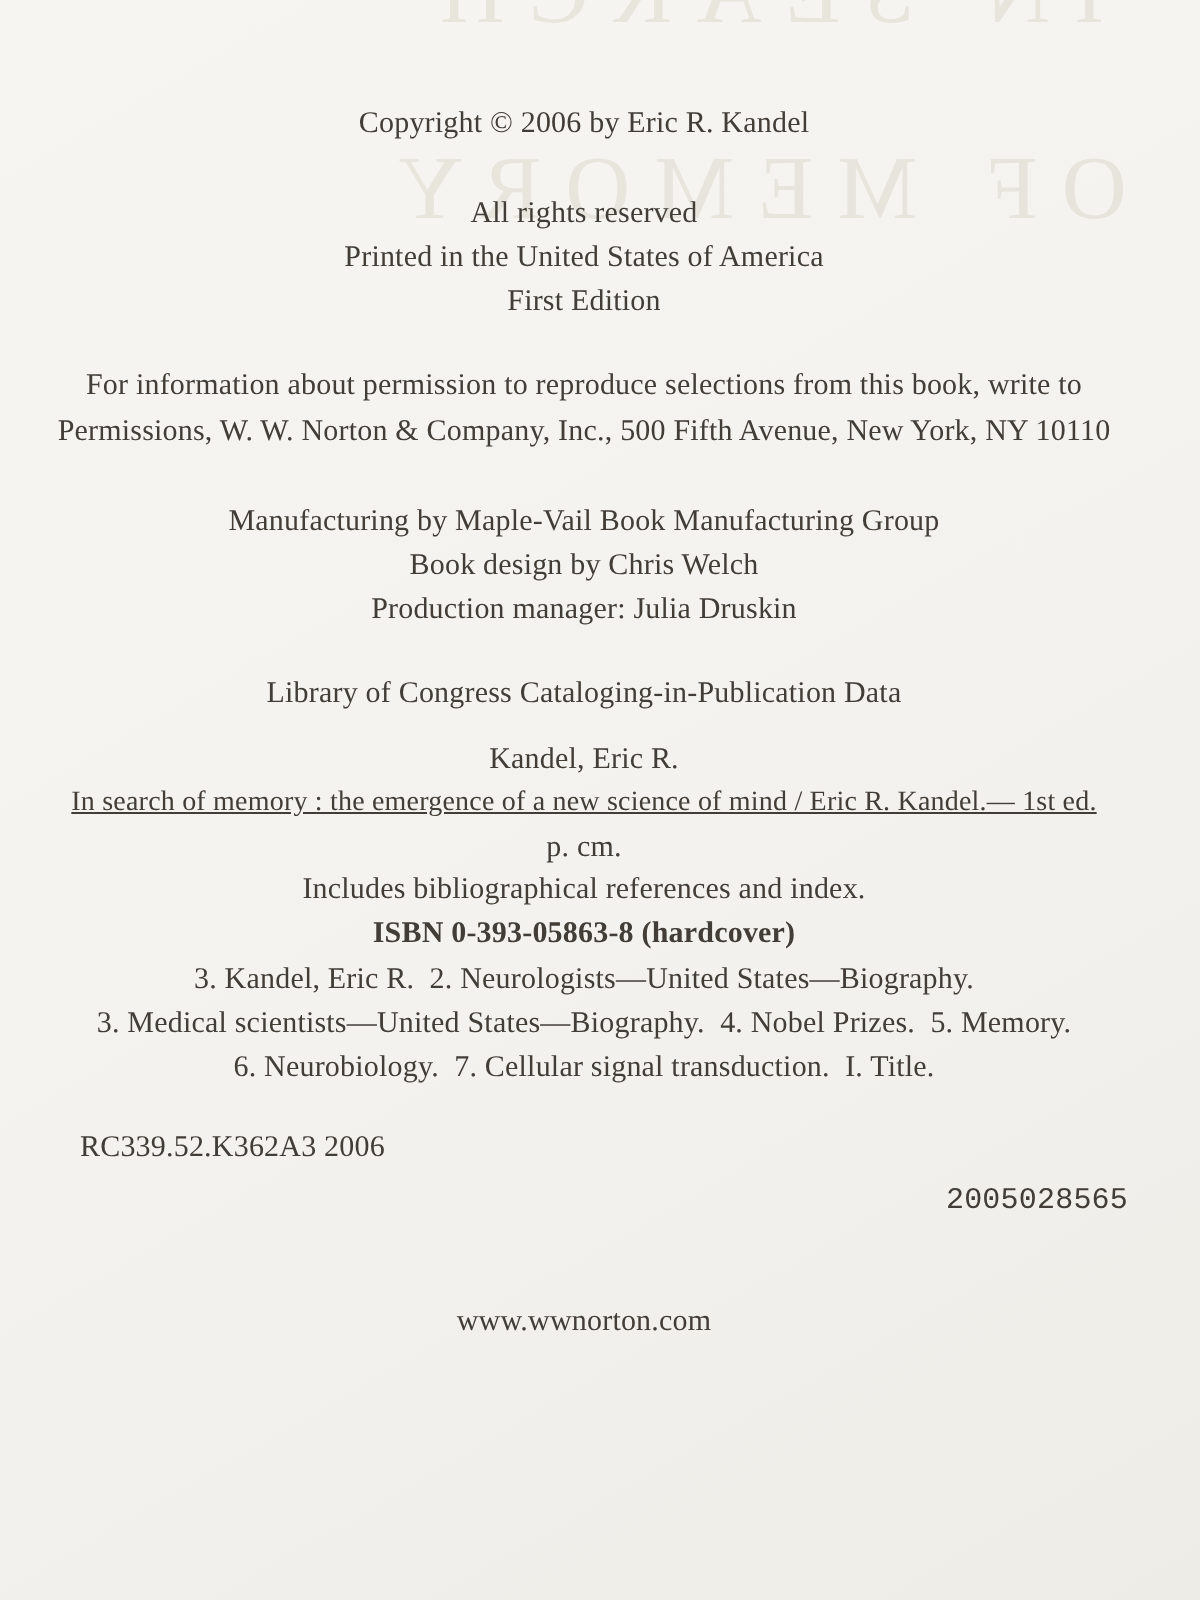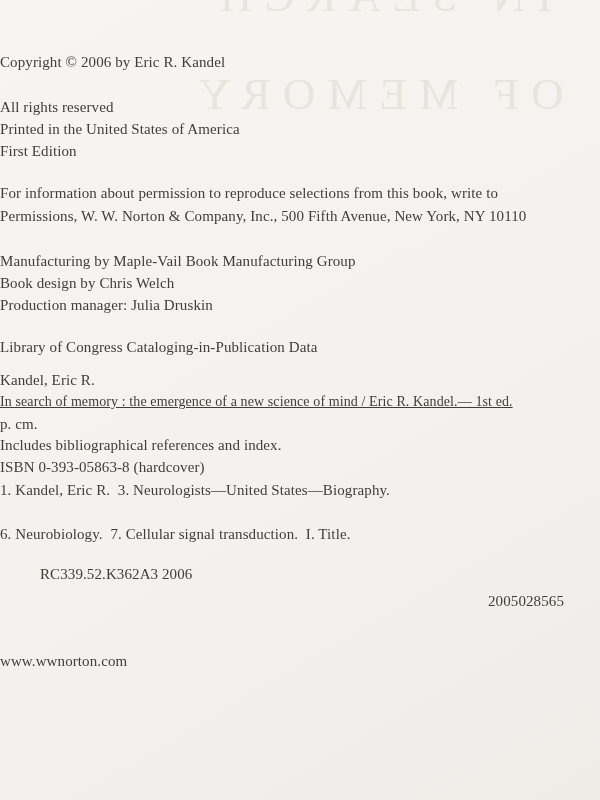--- a/index.html
+++ b/index.html
@@ -11,28 +11,29 @@
   .page {
     position: relative;
     width: 600px; height: 800px;
     background: linear-gradient(150deg, #f6f5f2 0%, #f3f2ee 55%, #eeece7 100%);
     color: #423d37;
     overflow: hidden;
   }
   .line {
     position: absolute;
     left: 0; right: 16px;
+    text-align: center;
     font-size: 15px;
     line-height: 20px;
     white-space: pre;
     letter-spacing: 0.1px;
   }
   .line.left  { text-align: left;  left: 40px;  right: auto; }
-  .line.right { text-align: right; right: 36px; left: auto; }
-  .line.bold  { font-weight: normal; }
+  .line.right { text-align: right; right: 36px; left: auto; font-family: Liberation Mono, monospace; }
+  .line.bold  { font-weight: bold; }
   .line.tight { font-size: 14px; text-decoration: underline; }
   .line.numbers { letter-spacing: 4.5px; }
   .ghost {
     position: absolute;
     text-align: center;
     font-size: 45px;
     font-weight: normal;
     letter-spacing: 12px;
     color: #d9d3c7;
     opacity: 0.45;
@@ -63,21 +64,22 @@
   <div class="line" style="top:251px">Manufacturing by Maple-Vail Book Manufacturing Group</div>
   <div class="line" style="top:273px">Book design by Chris Welch</div>
   <div class="line" style="top:295px">Production manager: Julia Druskin</div>
 
   <div class="line" style="top:370px">Kandel, Eric R.</div>
   <div class="line" style="top:337px">Library of Congress Cataloging-in-Publication Data</div>
   <div class="line tight" style="top:392px">In search of memory : the emergence of a new science of mind / Eric R. Kandel.— 1st ed.</div>
   <div class="line" style="top:414px">p. cm.</div>
   <div class="line" style="top:435px">Includes bibliographical references and index.</div>
   <div class="line bold" style="top:457px">ISBN 0-393-05863-8 (hardcover)</div>
-  <div class="line" style="top:480px">1. Kandel, Eric R.  3. Neurologists—United States—Biography.</div>
+  <div class="line" style="top:480px">3. Kandel, Eric R.  2. Neurologists—United States—Biography.</div>
+  <div class="line" style="top:502px">3. Medical scientists—United States—Biography.  4. Nobel Prizes.  5. Memory.</div>
   <div class="line" style="top:524px">6. Neurobiology.  7. Cellular signal transduction.  I. Title.</div>
   <div class="line left" style="top:564px">RC339.52.K362A3 2006</div>
   <div class="line right" style="top:591px">2005028565</div>
 
   <div class="line" style="top:651px">www.wwnorton.com</div>
 
 
 </div>
 
 </body></html>

